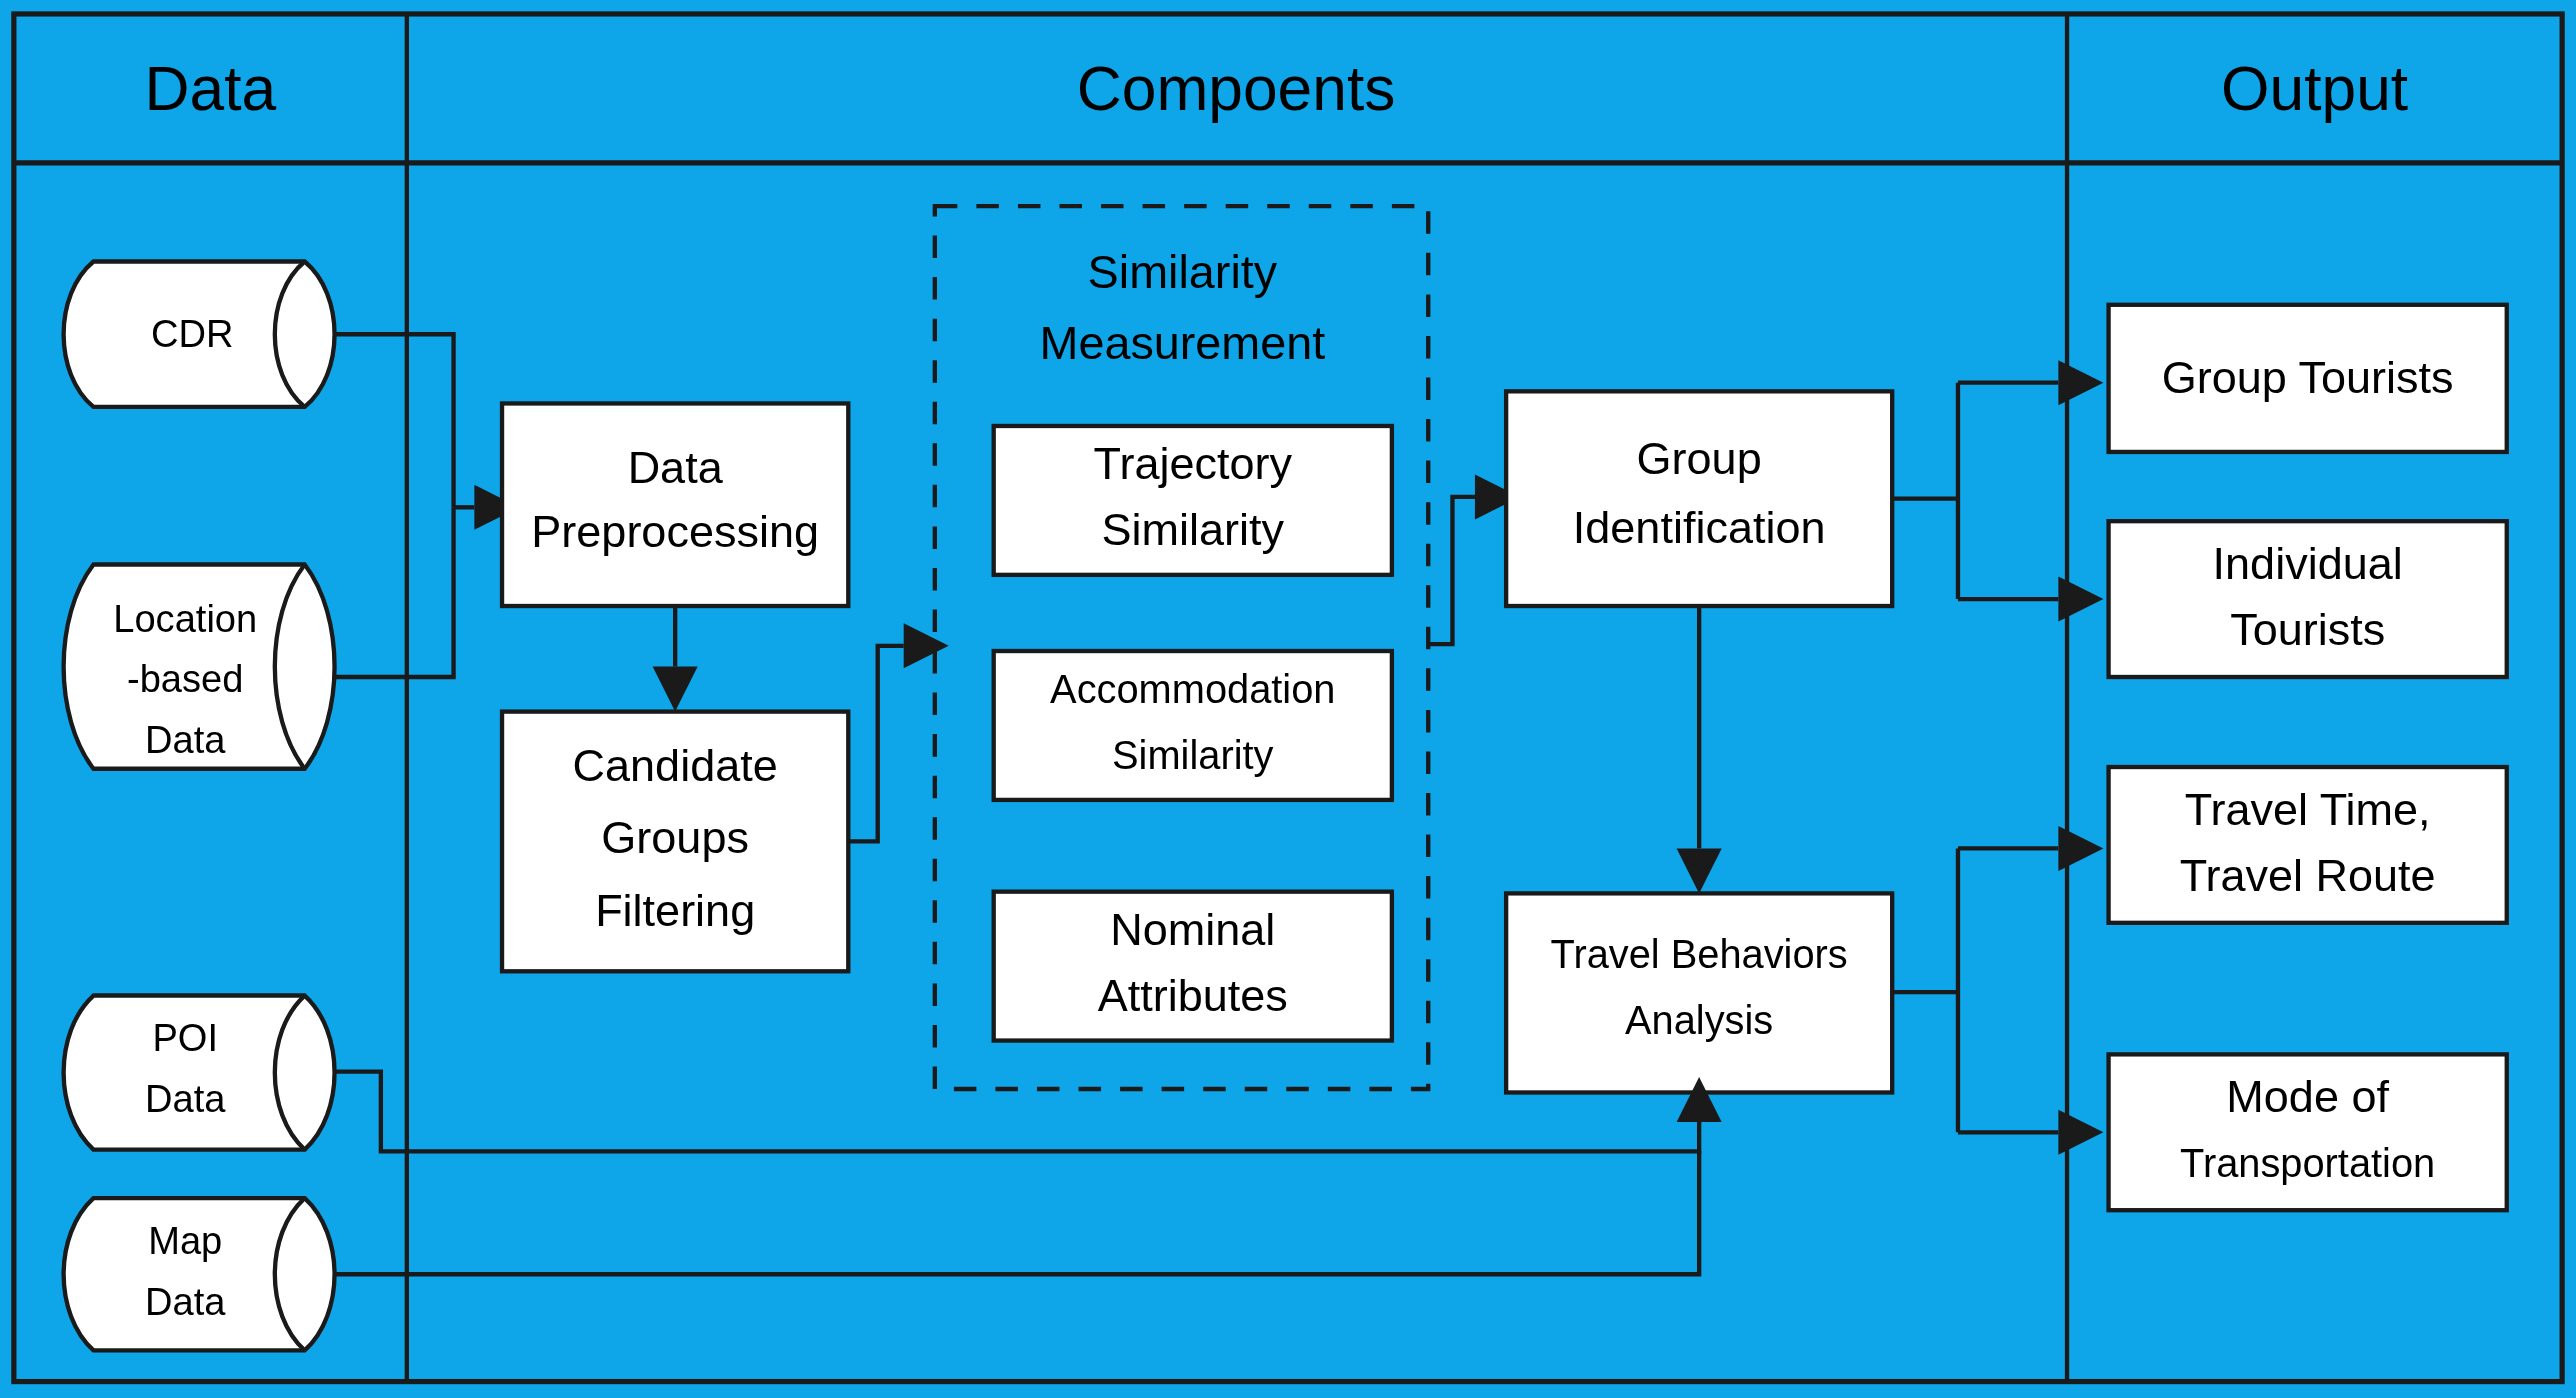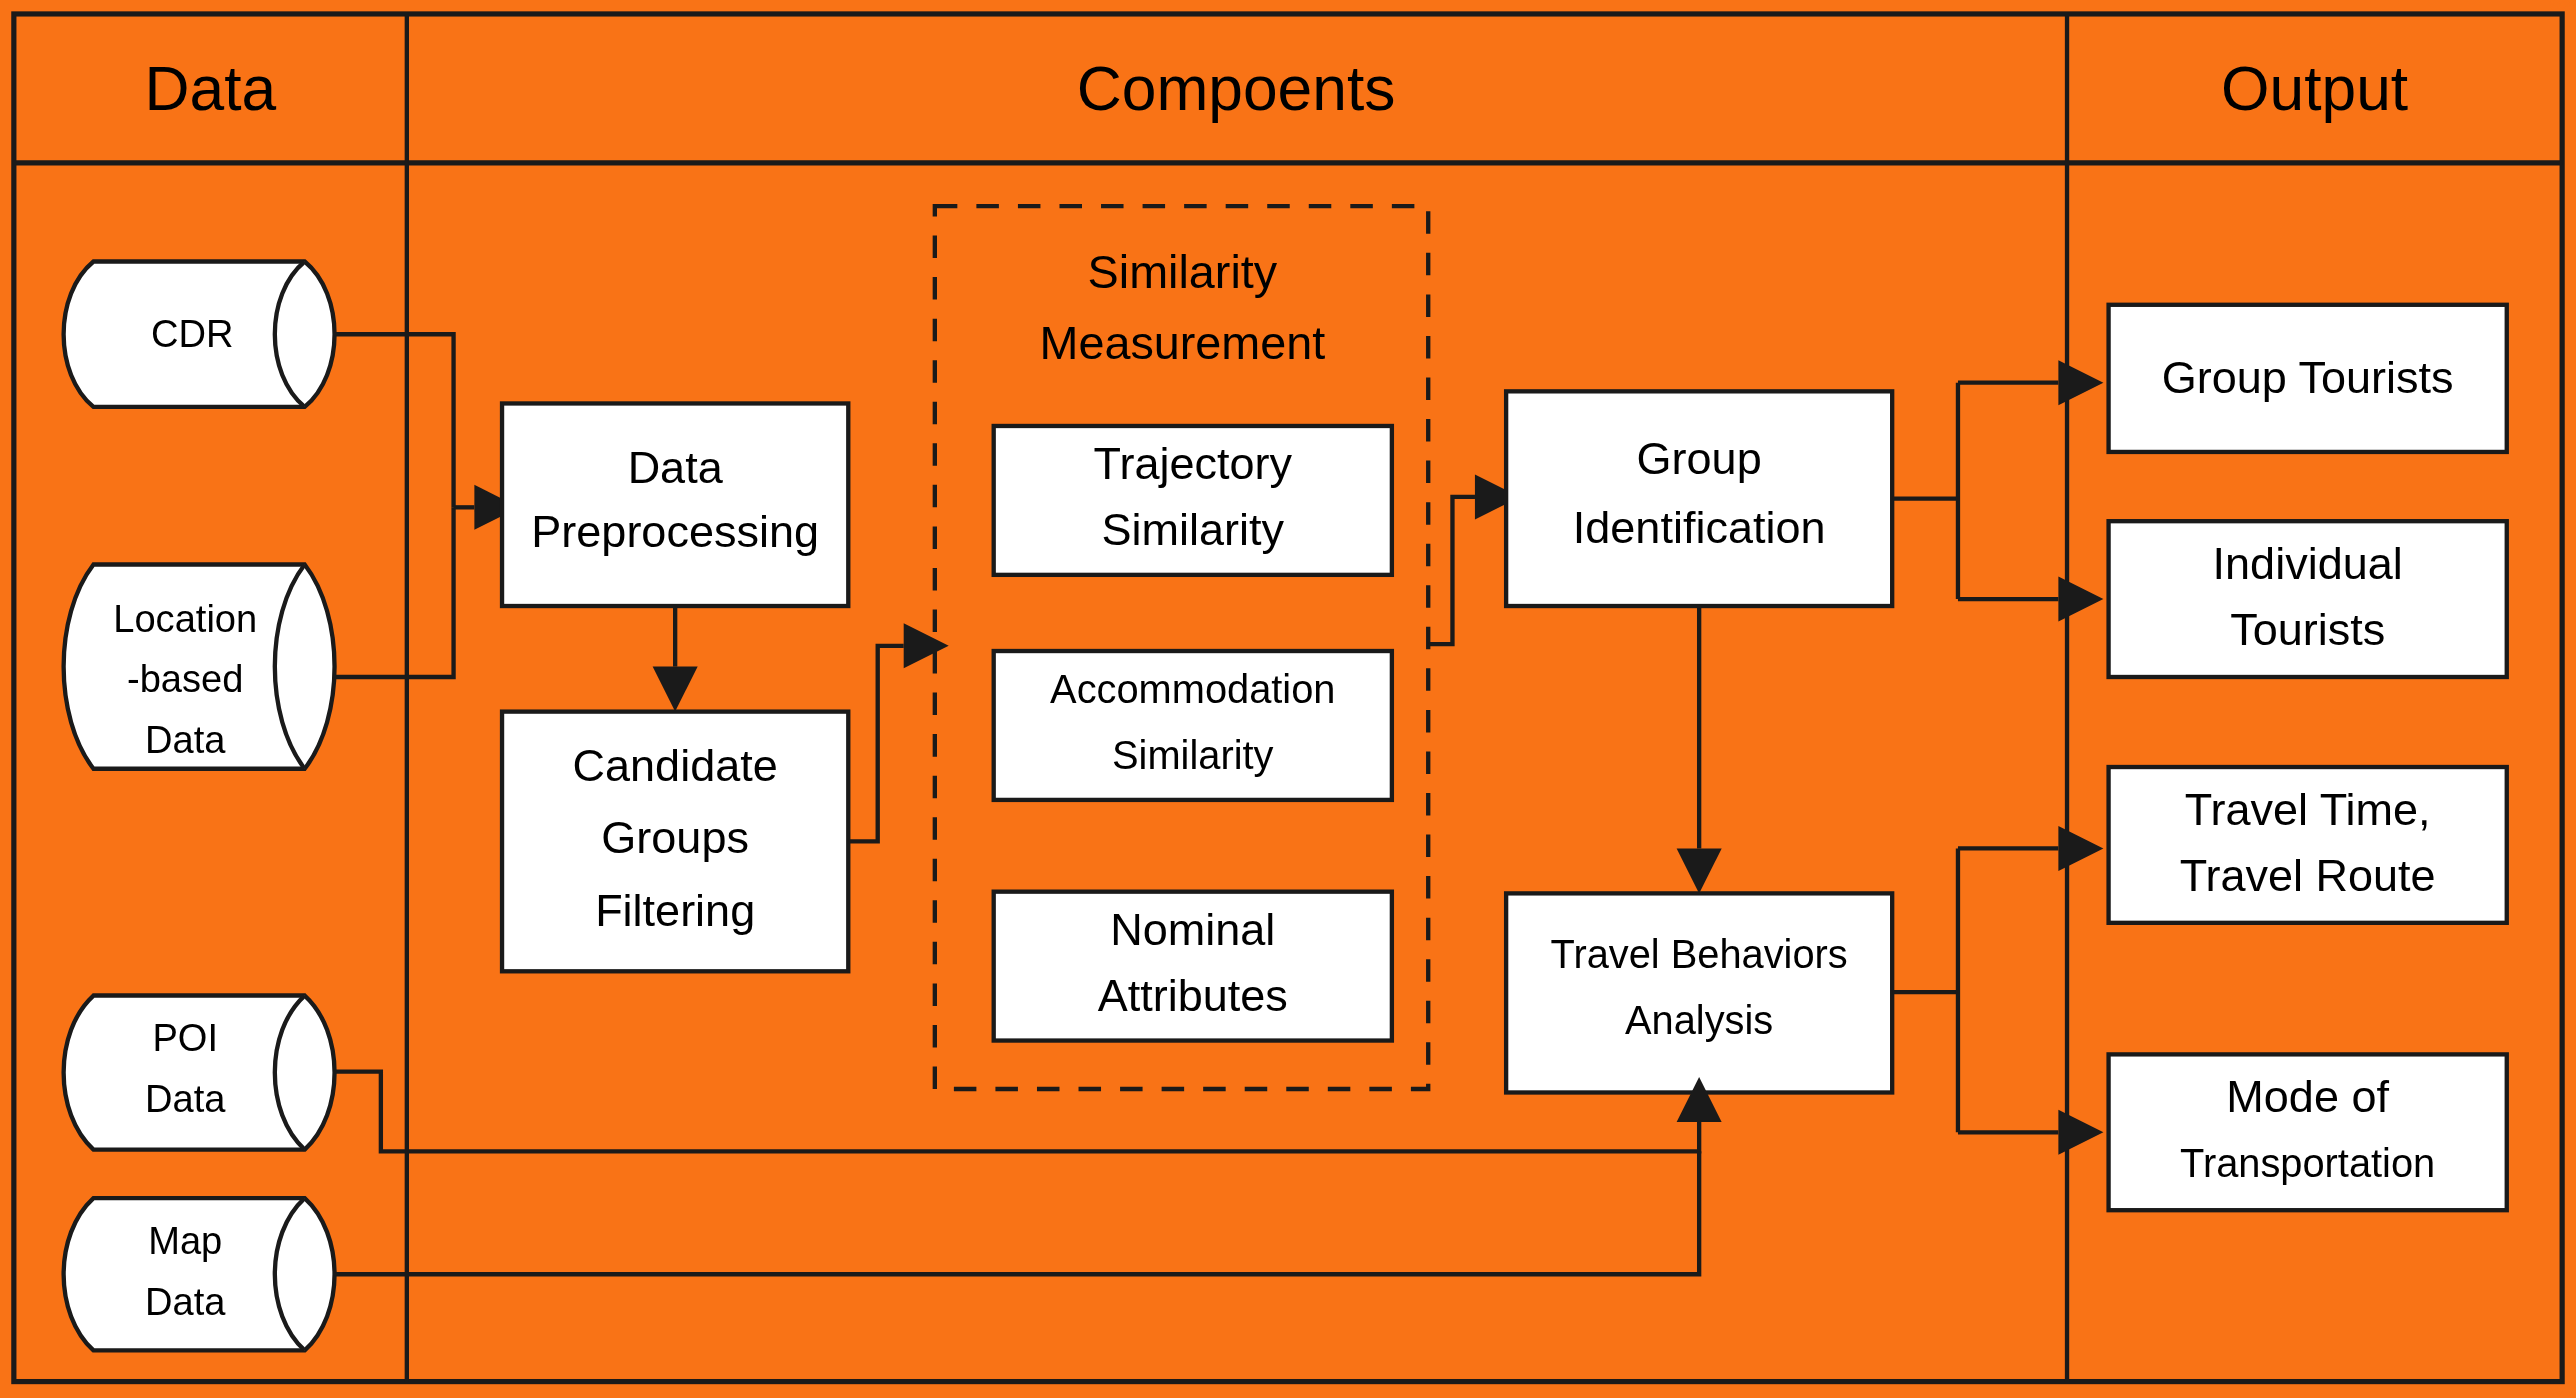--- a/index.html
+++ b/index.html
@@ -1,17 +1,17 @@
 <!DOCTYPE html>
 <html style="font-size:14px"><head>
 <meta charset="utf-8">
 <style>
   html,body{margin:0;padding:0;background:#ffffff;}
   body{width:2576px;height:1399px;font-family:"Liberation Sans", sans-serif;}
-  #stage{position:relative;width:2576px;height:1399px;overflow:hidden;background:#f97316;}
+  #stage{position:relative;width:2576px;height:1399px;overflow:hidden;background:#0ea5e9;}
   svg#diagram{position:absolute;left:0;top:0;width:2576px;height:1399px;}
   .frame-line{stroke:#1a1a1a;fill:none;}
   .node-box{fill:#ffffff;stroke:#1a1a1a;stroke-width:5;}
   .dashed-box{fill:none;stroke:#1a1a1a;stroke-width:5;stroke-dasharray:26 22;}
   .cyl-body{fill:#ffffff;stroke:#1a1a1a;stroke-width:5;}
   .conn{stroke:#1a1a1a;stroke-width:5;fill:none;}
   .arrowhead{fill:#1a1a1a;}
   text{fill:#000000;font-family:"Liberation Sans", sans-serif;}
   .hdr{font-size:72px;text-anchor:middle;dominant-baseline:middle;}
   .lbl{font-size:52px;text-anchor:middle;dominant-baseline:middle;}

